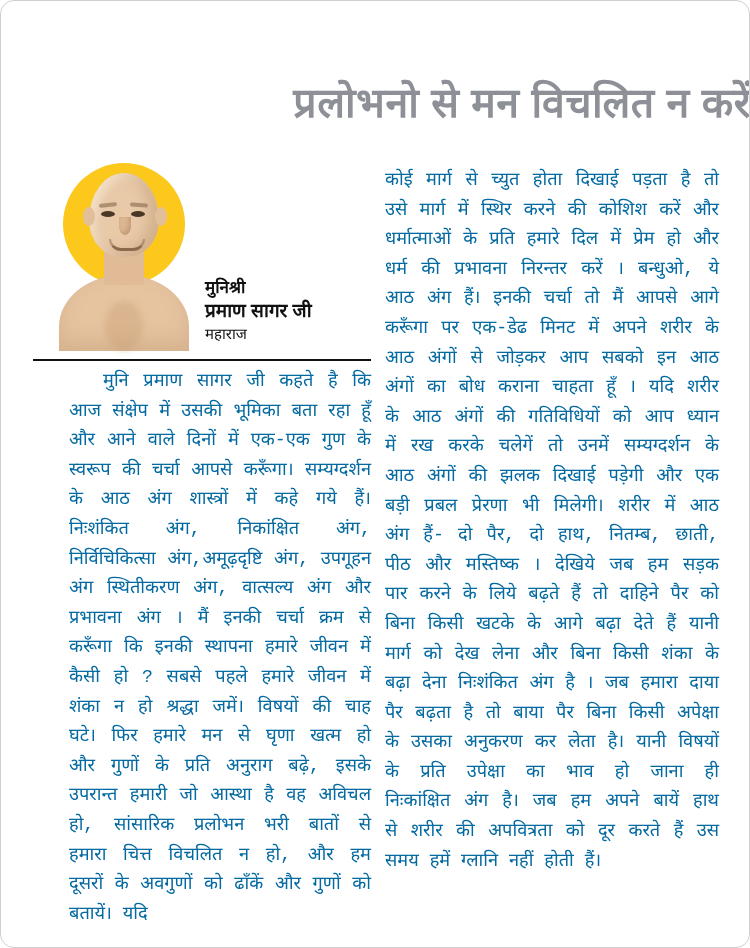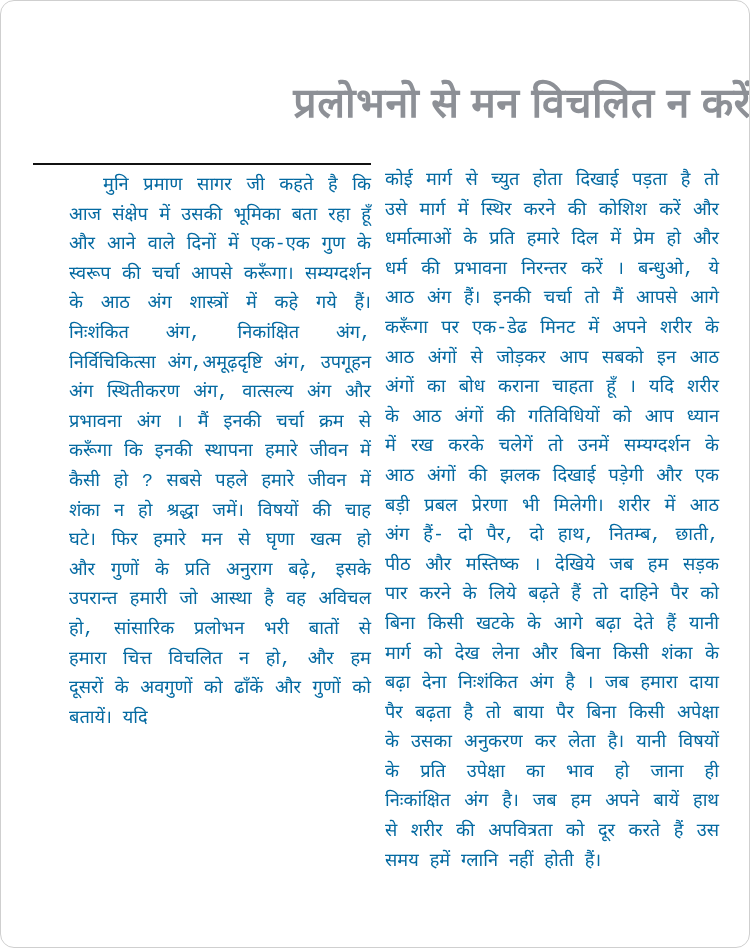--- a/index.html
+++ b/index.html
@@ -238,20 +238,44 @@
 </head>
 <body>
 
 <div id="clipping">
 
 
   <div class="headline">प्रलोभनो से मन विचलित न करें</div>
 
   <div class="col-left">
 
+    <div class="author-block">
+
+      <div class="portrait">
+        <div class="halo"></div>
+        <div class="shoulders"></div>
+        <div class="neck"></div>
+        <div class="chest-shade"></div>
+        <div class="head"></div>
+        <div class="ear-l"></div>
+        <div class="ear-r"></div>
+        <div class="brow-l"></div>
+        <div class="brow-r"></div>
+        <div class="eye-l"></div>
+        <div class="eye-r"></div>
+        <div class="nose"></div>
+        <div class="mouth"></div>
+      </div>
+
+      <div class="author-caption">
+        <div class="caption-line1">मुनिश्री</div>
+        <div class="caption-line2">प्रमाण सागर जी</div>
+        <div class="caption-line3">महाराज</div>
+      </div>
+    </div>
 
     <hr class="rule">
 
     <p class="body-text indent">मुनि प्रमाण सागर जी कहते है कि आज संक्षेप में उसकी भूमिका बता रहा हूँ और आने वाले दिनों में एक-एक गुण के स्वरूप की चर्चा आपसे करूँगा। सम्यग्दर्शन के आठ अंग शास्त्रों में कहे गये हैं। निःशंकित अंग, निकांक्षित अंग, निर्विचिकित्सा अंग,अमूढ़दृष्टि अंग, उपगूहन अंग स्थितीकरण अंग, वात्सल्य अंग और प्रभावना अंग । मैं इनकी चर्चा क्रम से करूँगा कि इनकी स्थापना हमारे जीवन में कैसी हो ? सबसे पहले हमारे जीवन में शंका न हो श्रद्धा जमें। विषयों की चाह घटे। फिर हमारे मन से घृणा खत्म हो और गुणों के प्रति अनुराग बढ़े, इसके उपरान्त हमारी जो आस्था है वह अविचल हो, सांसारिक प्रलोभन भरी बातों से हमारा चित्त विचलित न हो, और हम दूसरों के अवगुणों को ढाँकें और गुणों को बतायें। यदि</p>
   </div>
 
   <div class="col-right">
     <p class="body-text">कोई मार्ग से च्युत होता दिखाई पड़ता है तो उसे मार्ग में स्थिर करने की कोशिश करें और धर्मात्माओं के प्रति हमारे दिल में प्रेम हो और धर्म की प्रभावना निरन्तर करें । बन्धुओ, ये आठ अंग हैं। इनकी चर्चा तो मैं आपसे आगे करूँगा पर एक-डेढ मिनट में अपने शरीर के आठ अंगों से जोड़कर आप सबको इन आठ अंगों का बोध कराना चाहता हूँ । यदि शरीर के आठ अंगों की गतिविधियों को आप ध्यान में रख करके चलेगें तो उनमें सम्यग्दर्शन के आठ अंगों की झलक दिखाई पड़ेगी और एक बड़ी प्रबल प्रेरणा भी मिलेगी। शरीर में आठ अंग हैं- दो पैर, दो हाथ, नितम्ब, छाती, पीठ और मस्तिष्क । देखिये जब हम सड़क पार करने के लिये बढ़ते हैं तो दाहिने पैर को बिना किसी खटके के आगे बढ़ा देते हैं यानी मार्ग को देख लेना और बिना किसी शंका के बढ़ा देना निःशंकित अंग है । जब हमारा दाया पैर बढ़ता है तो बाया पैर बिना किसी अपेक्षा के उसका अनुकरण कर लेता है। यानी विषयों के प्रति उपेक्षा का भाव हो जाना ही निःकांक्षित अंग है। जब हम अपने बायें हाथ से शरीर की अपवित्रता को दूर करते हैं उस समय हमें ग्लानि नहीं होती हैं।</p>
   </div>
 

